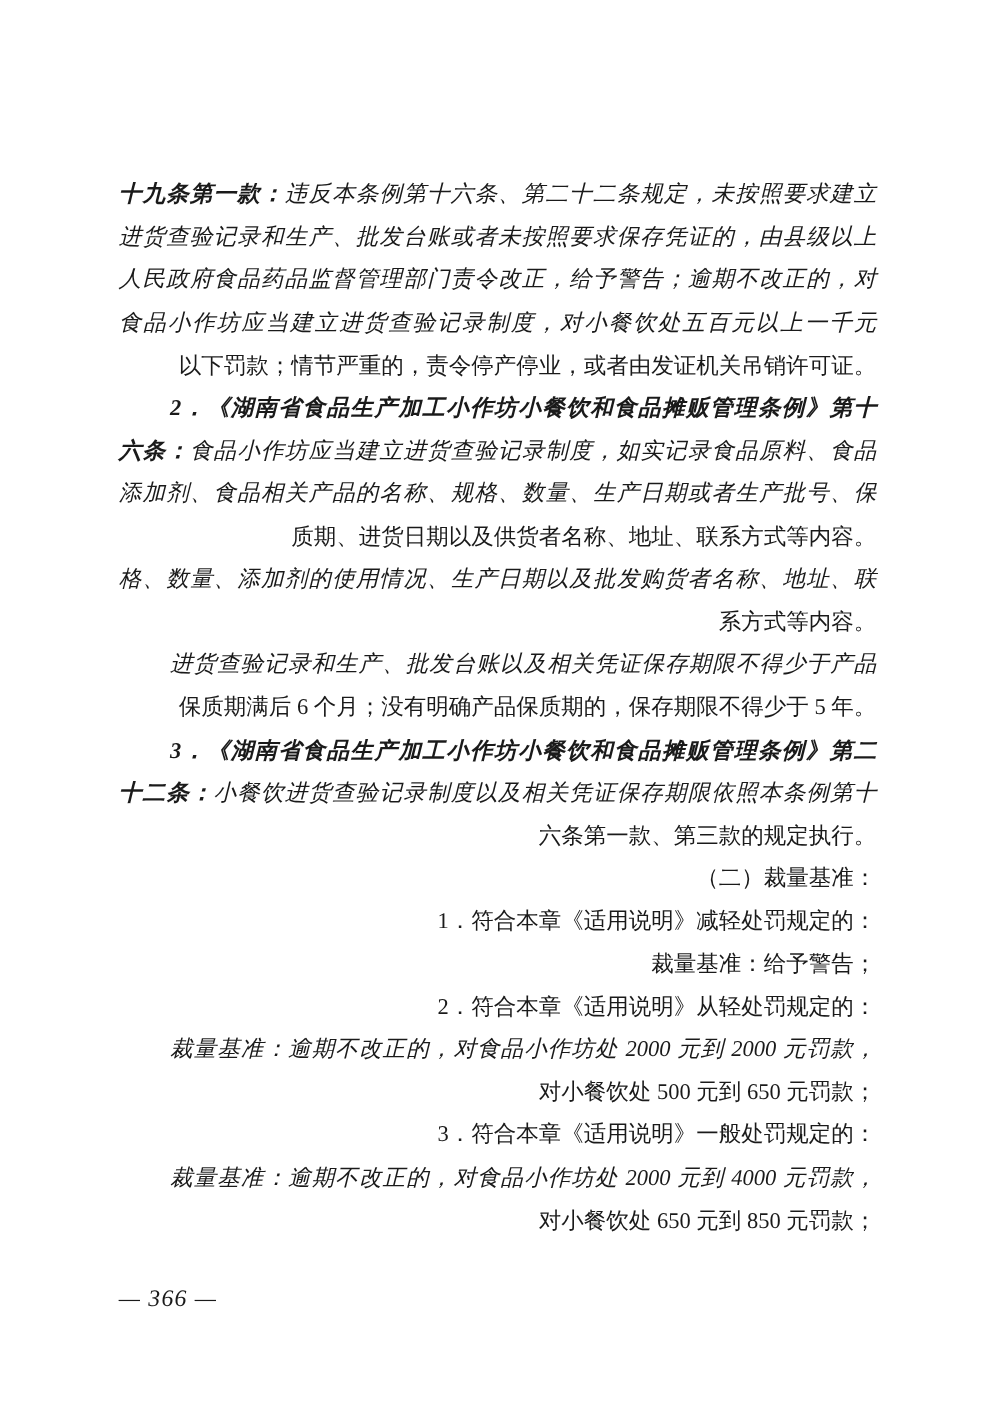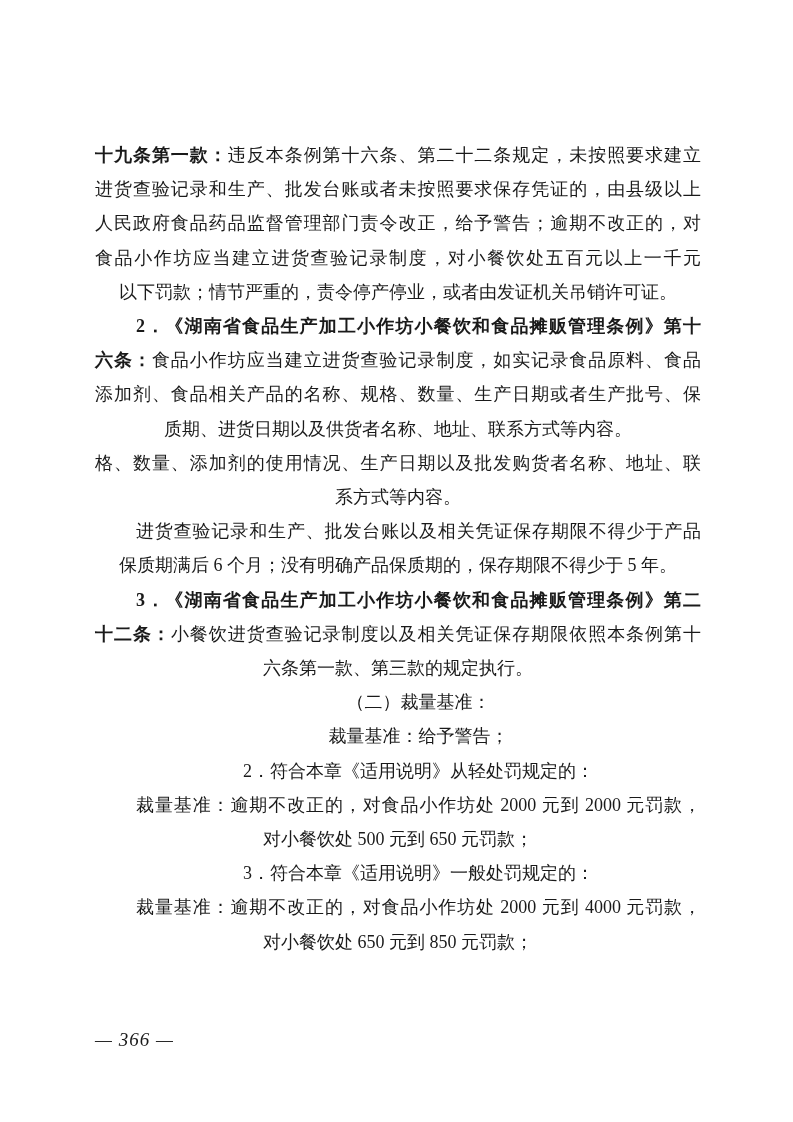--- a/index.html
+++ b/index.html
@@ -18,26 +18,27 @@
   .doc-body {
     position: absolute;
     left: 95px;
     top: 138px;
     width: 606px;
     color: #1a1a1a;
     font-size: 18px;
     line-height: 34.2px;
   }
   .line {
-    text-align: center;
+    text-align: right;
     white-space: normal;
   }
   .line.just {
     text-align: justify;
     text-align-last: justify;
+    font-style: italic;
   }
   .line.indent {
     padding-left: 41px;
   }
   .bold {
     font-weight: bold;
   }
   .footer {
     position: absolute;
     left: 95px;
@@ -64,20 +65,21 @@
       <div class="line just"><span>添加剂、食品相关产品的名称、规格、数量、生产日期或者生产批号、保</span></div>
       <div class="line"><span>质期、进货日期以及供货者名称、地址、联系方式等内容。</span></div>
       <div class="line just"><span>格、数量、添加剂的使用情况、生产日期以及批发购货者名称、地址、联</span></div>
       <div class="line"><span>系方式等内容。</span></div>
       <div class="line indent just"><span>进货查验记录和生产、批发台账以及相关凭证保存期限不得少于产品</span></div>
       <div class="line"><span>保质期满后 6 个月；没有明确产品保质期的，保存期限不得少于 5 年。</span></div>
       <div class="line indent just"><span class="bold">3．《湖南省食品生产加工小作坊小餐饮和食品摊贩管理条例》第二</span></div>
       <div class="line just"><span class="bold">十二条：</span><span>小餐饮进货查验记录制度以及相关凭证保存期限依照本条例第十</span></div>
       <div class="line"><span>六条第一款、第三款的规定执行。</span></div>
       <div class="line indent"><span>（二）裁量基准：</span></div>
+      <div class="line indent"><span>1．符合本章《适用说明》减轻处罚规定的：</span></div>
       <div class="line indent"><span>裁量基准：给予警告；</span></div>
       <div class="line indent"><span>2．符合本章《适用说明》从轻处罚规定的：</span></div>
       <div class="line indent just"><span>裁量基准：逾期不改正的，对食品小作坊处 2000 元到 2000 元罚款，</span></div>
       <div class="line"><span>对小餐饮处 500 元到 650 元罚款；</span></div>
       <div class="line indent"><span>3．符合本章《适用说明》一般处罚规定的：</span></div>
       <div class="line indent just"><span>裁量基准：逾期不改正的，对食品小作坊处 2000 元到 4000 元罚款，</span></div>
       <div class="line"><span>对小餐饮处 650 元到 850 元罚款；</span></div>
     </div>
   <div class="footer">— 366 —</div>
 </div>

